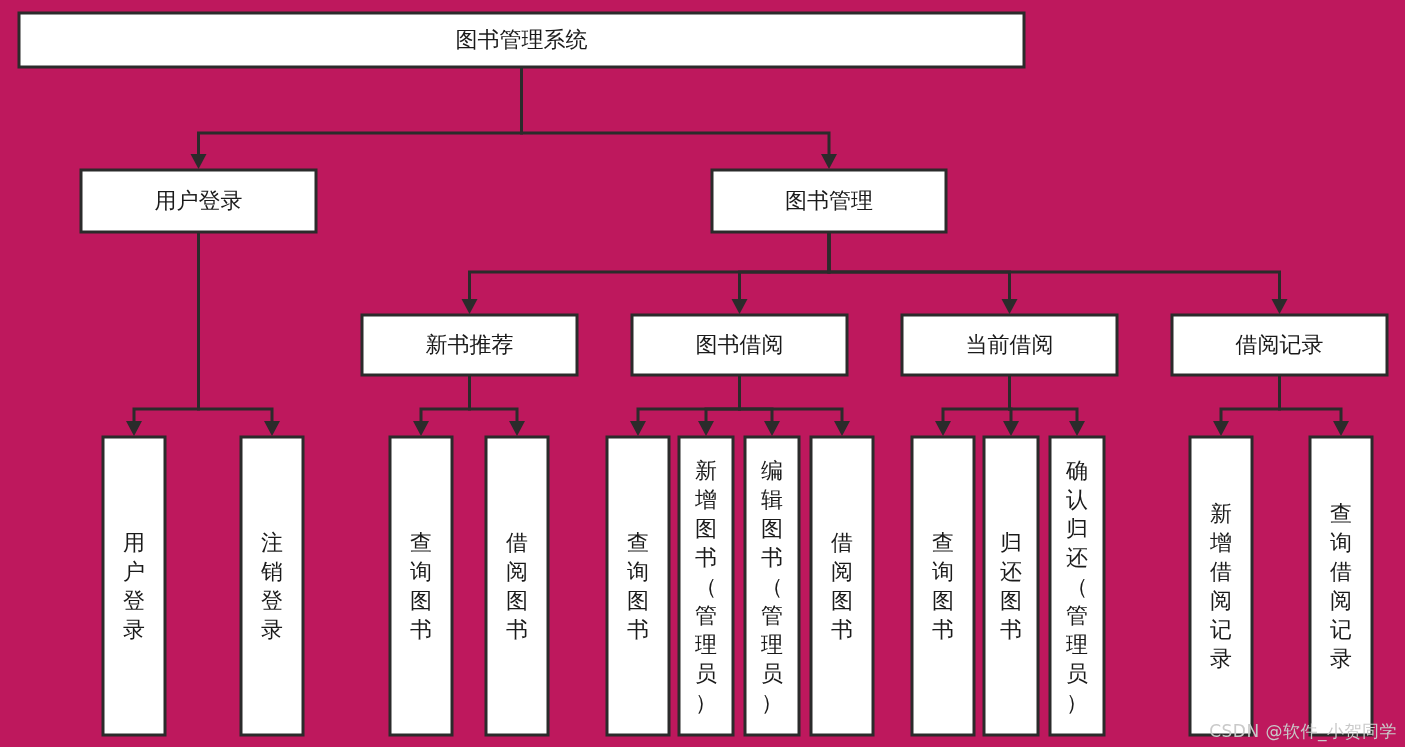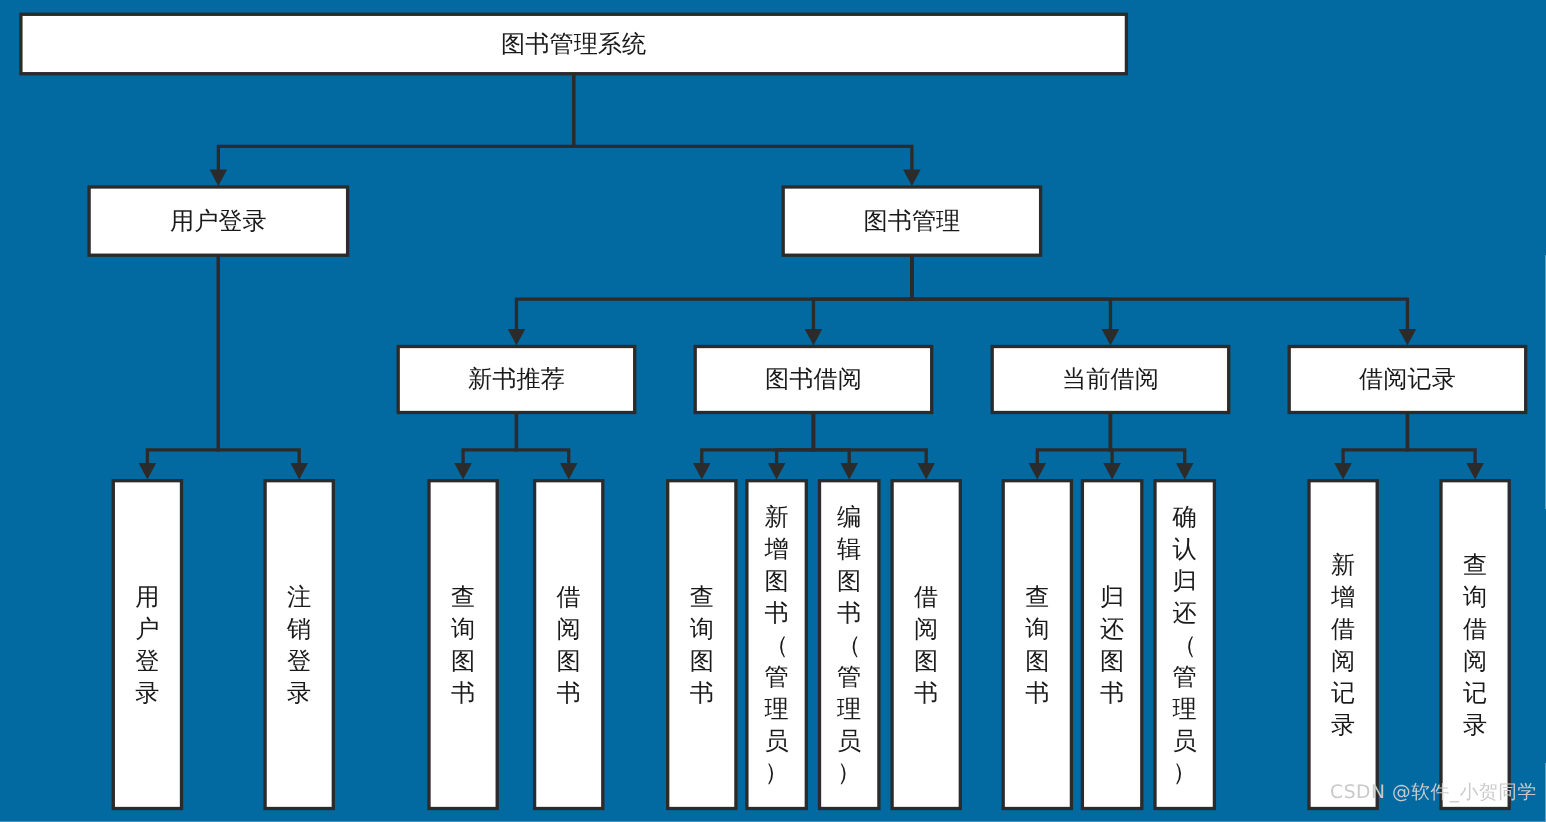--- a/index.html
+++ b/index.html
@@ -1,41 +1,41 @@
 <!DOCTYPE html>
 <html><head>
 <meta charset="utf-8">
 <style>
   html,body{margin:0;padding:0;background:#ffffff;}
   body{
     width:1405px;height:747px;
     font-family:"DejaVu Sans","Liberation Sans",sans-serif;
     overflow:hidden;
   }
-  #diagram-root{position:relative;width:1405px;height:747px;background:#0369a1;}
+  #diagram-root{position:relative;width:1405px;height:747px;background:#be185d;}
   svg.diagram-svg{position:absolute;left:0;top:0;width:1405px;height:747px;display:block;}
   .node-rect{fill:#ffffff;stroke:#2b2b2b;stroke-width:3;}
   .edge-line{stroke:#2b2b2b;stroke-width:3;fill:none;}
   .edge-head{fill:#2b2b2b;stroke:none;}
   .node-label{
     fill:#1a1a1a;
     font-family:"DejaVu Sans","Liberation Sans",sans-serif;
     font-size:22px;
     text-anchor:middle;
     dominant-baseline:middle;
   }
   .node-label-vert{
     fill:#1a1a1a;
     font-family:"DejaVu Sans","Liberation Sans",sans-serif;
     font-size:22px;
     text-anchor:middle;
   }
   .watermark{
     position:absolute;
-    right:8px;bottom:16px;
+    right:8px;bottom:4px;
     color:#c9c9c9;
     font-size:17px;
     font-family:"DejaVu Sans","Liberation Sans",sans-serif;
     letter-spacing:0.5px;
     white-space:nowrap;
     user-select:none;
   }
 </style>
 </head>
 <body>

